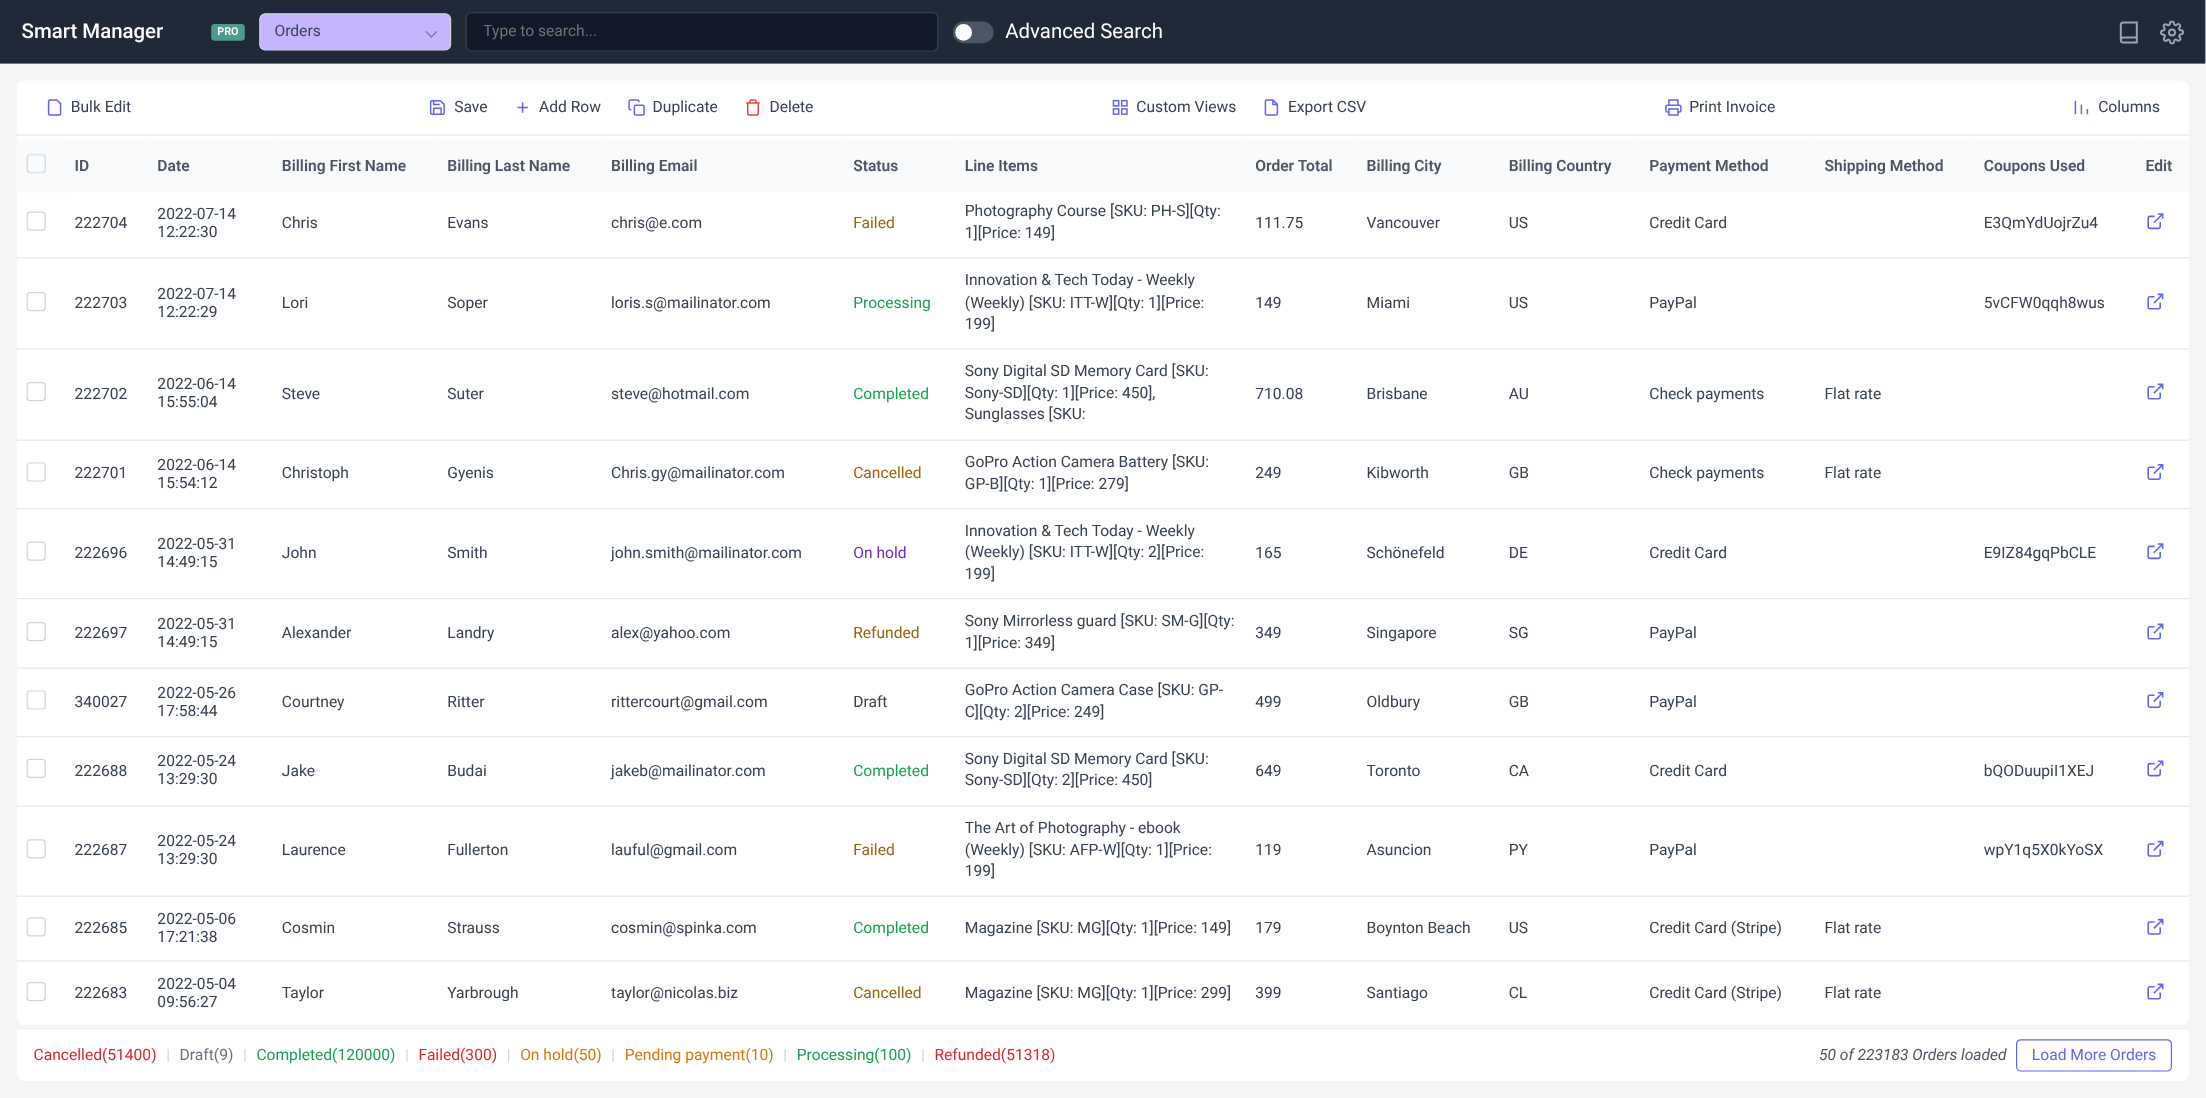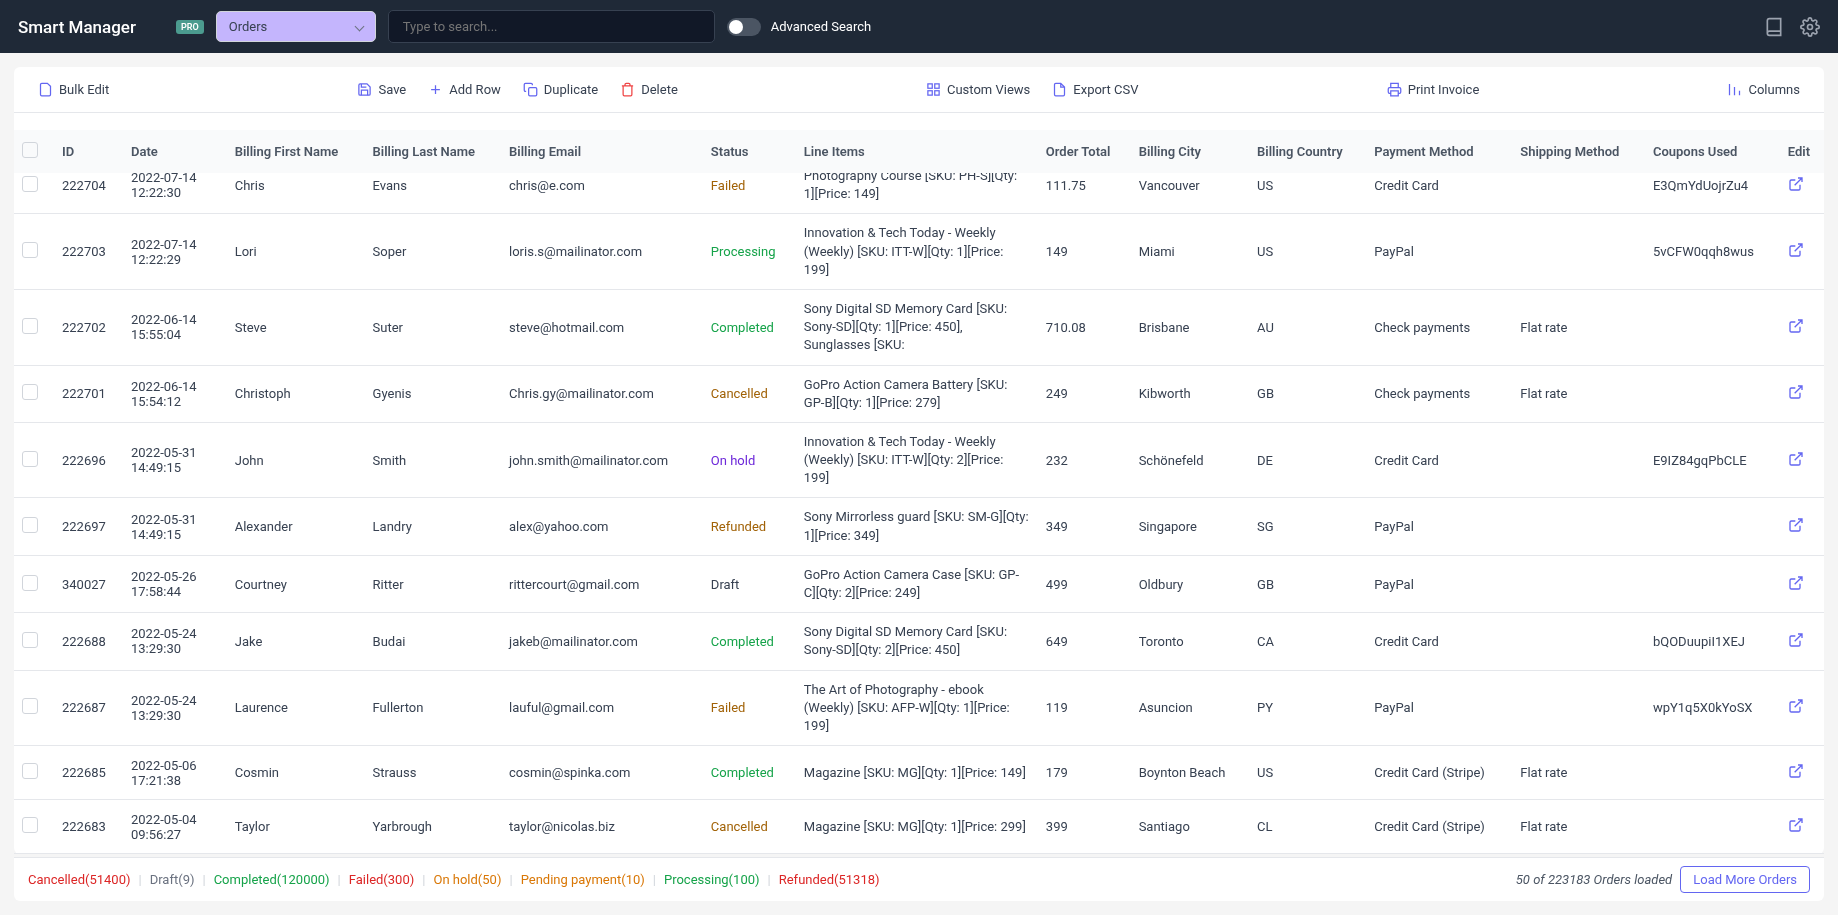--- a/index.html
+++ b/index.html
@@ -1,36 +1,36 @@
 <!DOCTYPE html>
 <html><head>
 <meta charset="utf-8">
 <style>
 * { margin:0; padding:0; box-sizing:border-box; font-family:-apple-system,BlinkMacSystemFont,"Segoe UI",Roboto,sans-serif; }
 body { background:#f5f5f5; font-size:13px; color:#374151; }
 .header { background:#1f2937; display:flex; align-items:center; padding:10px 18px; gap:12px; }
 .app-title { color:#fff; font-size:17px; font-weight:500; display:flex; align-items:center; gap:6px; }
 .pro-badge { background:#4b9b8f; color:#fff; font-size:9px; padding:2px 5px; border-radius:3px; font-weight:600;margin-left:34px; }
 .dash-select { background:#c4b5fd; border:1px solid #d1d5db; border-radius:5px; padding:7px 12px; font-size:13px; min-width:160px; display:flex; align-items:center; justify-content:space-between; cursor:pointer; }
-.search-input { background:#111827; border:1px solid #374151; border-radius:5px; padding:8px 14px; color:#22c55e; font-size:13px; width:327px; }
-.toggle-wrap { display:flex; align-items:center; gap:10px; color:#fff; font-size:13px; }
+.search-input { background:#111827; border:1px solid #374151; border-radius:5px; padding:8px 14px; color:#22c55e; font-size:13px; width:394px; }
+.toggle-wrap { display:flex; align-items:center; gap:10px; color:#fff; font-size:17px; }
 .toggle { width:34px; height:18px; background:#4b5563; border-radius:10px; position:relative; cursor:pointer; }
 .toggle::after { content:""; width:14px; height:14px; background:#fff; border-radius:50%; position:absolute; top:2px; left:2px; }
 .header-right { margin-left:auto; display:flex; gap:16px; color:#9ca3af; }
 .header-right svg { cursor:pointer; }
 .main { background:#fff; margin:14px; border-radius:6px; display:flex; flex-direction:column; height:calc(100vh - 128px); }
 .toolbar { display:flex; align-items:center; padding:10px 16px; gap:8px; border-bottom:1px solid #e5e7eb; }
 .tb-btn { display:flex; align-items:center; gap:6px; padding:5px 8px; font-size:13px; color:#374151; cursor:pointer; border-radius:4px; }
 .tb-btn svg { width:15px; height:15px; stroke:#6366f1; fill:none; stroke-width:2; }
 .tb-btn.del svg { stroke:#ef4444; }
 .tb-group { display:flex; gap:6px; }
 .tb-spacer { flex:1; }
 .table-wrap { flex:1; overflow:auto; position:relative; }
 table { width:100%; border-collapse:collapse; font-size:13px; }
-thead th { background:#f9fafb; text-align:left; padding:12px 8px; font-weight:600; color:#4b5563; border-bottom:1px solid #e5e7eb; white-space:nowrap; position:sticky; top:17px; }
+thead th { background:#f9fafb; text-align:left; padding:12px 8px; font-weight:600; color:#4b5563; border-bottom:1px solid #e5e7eb; white-space:nowrap; position:sticky; top:3px; }
 tbody td { padding:10px 8px; border-bottom:1px solid #e5e7eb; vertical-align:middle; color:#374151; }
 tbody tr { height:54px; }
 .chk { width:16px; height:16px; border:1.5px solid #d1d5db; border-radius:3px; display:inline-block; cursor:pointer; }
 .col-date { max-width:90px; }
 .col-items { max-width:210px; line-height:1.4; }
 .status-failed, .status-cancelled, .status-refunded { color:#a16207; }
 .status-processing, .status-completed { color:#16a34a; }
 .status-on-hold { color:#6d28d9; }
 .status-draft { color:#374151; }
 .edit-icon { color:#6366f1; cursor:pointer; }
@@ -241,21 +241,21 @@
 </tr>
           <tr>
 <td><span class="chk"></span></td>
 <td>222696</td>
 <td class="col-date">2022-05-31 14:49:15</td>
 <td>John</td>
 <td>Smith</td>
 <td>john.smith@mailinator.com</td>
 <td class="status-on-hold">On hold</td>
 <td class="col-items">Innovation &amp; Tech Today - Weekly (Weekly) [SKU: ITT-W][Qty: 2][Price: 199]</td>
-<td>232</td>
+<td>165</td>
 <td>Schönefeld</td>
 <td>DE</td>
 <td>Credit Card</td>
 <td></td>
 <td>E9IZ84gqPbCLE</td>
 <td><span class="edit-icon"><svg width="16" height="16" viewBox="0 0 24 24" fill="none" stroke="currentColor" stroke-width="2">
                   <path d="M18 13v6a2 2 0 0 1-2 2H5a2 2 0 0 1-2-2V8a2 2 0 0 1 2-2h6M15 3h6v6M10 14L21 3"></path>
                 </svg></span></td>
 </tr>
           <tr>

